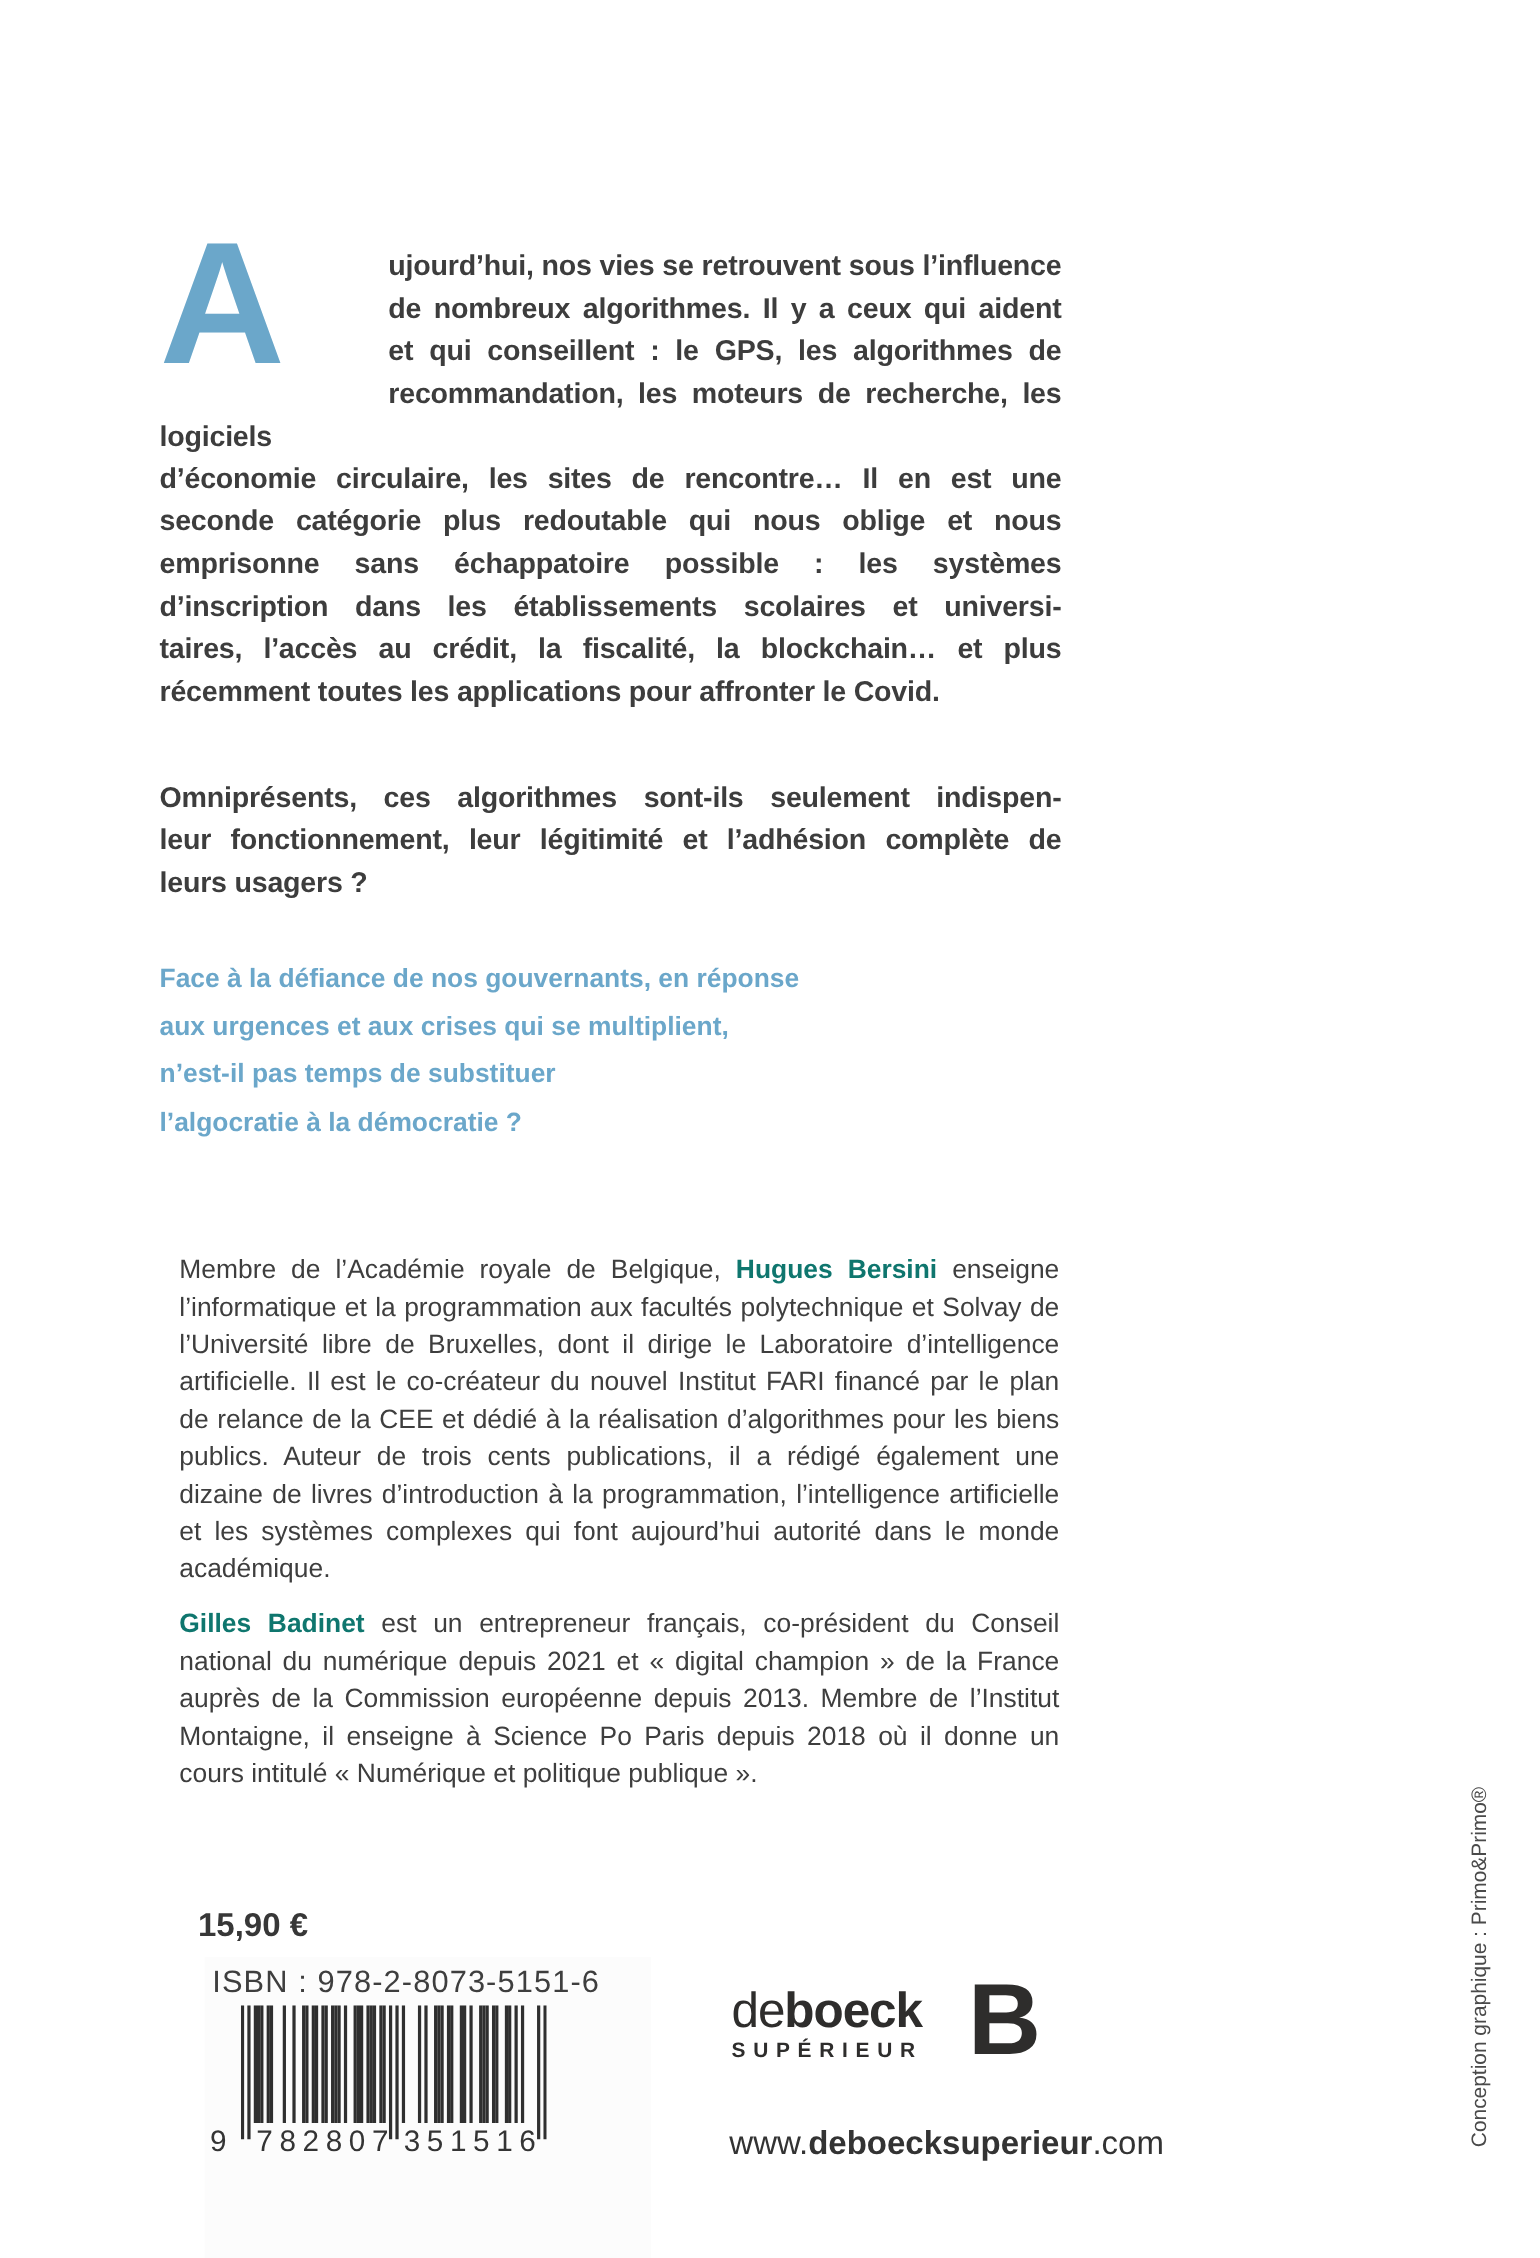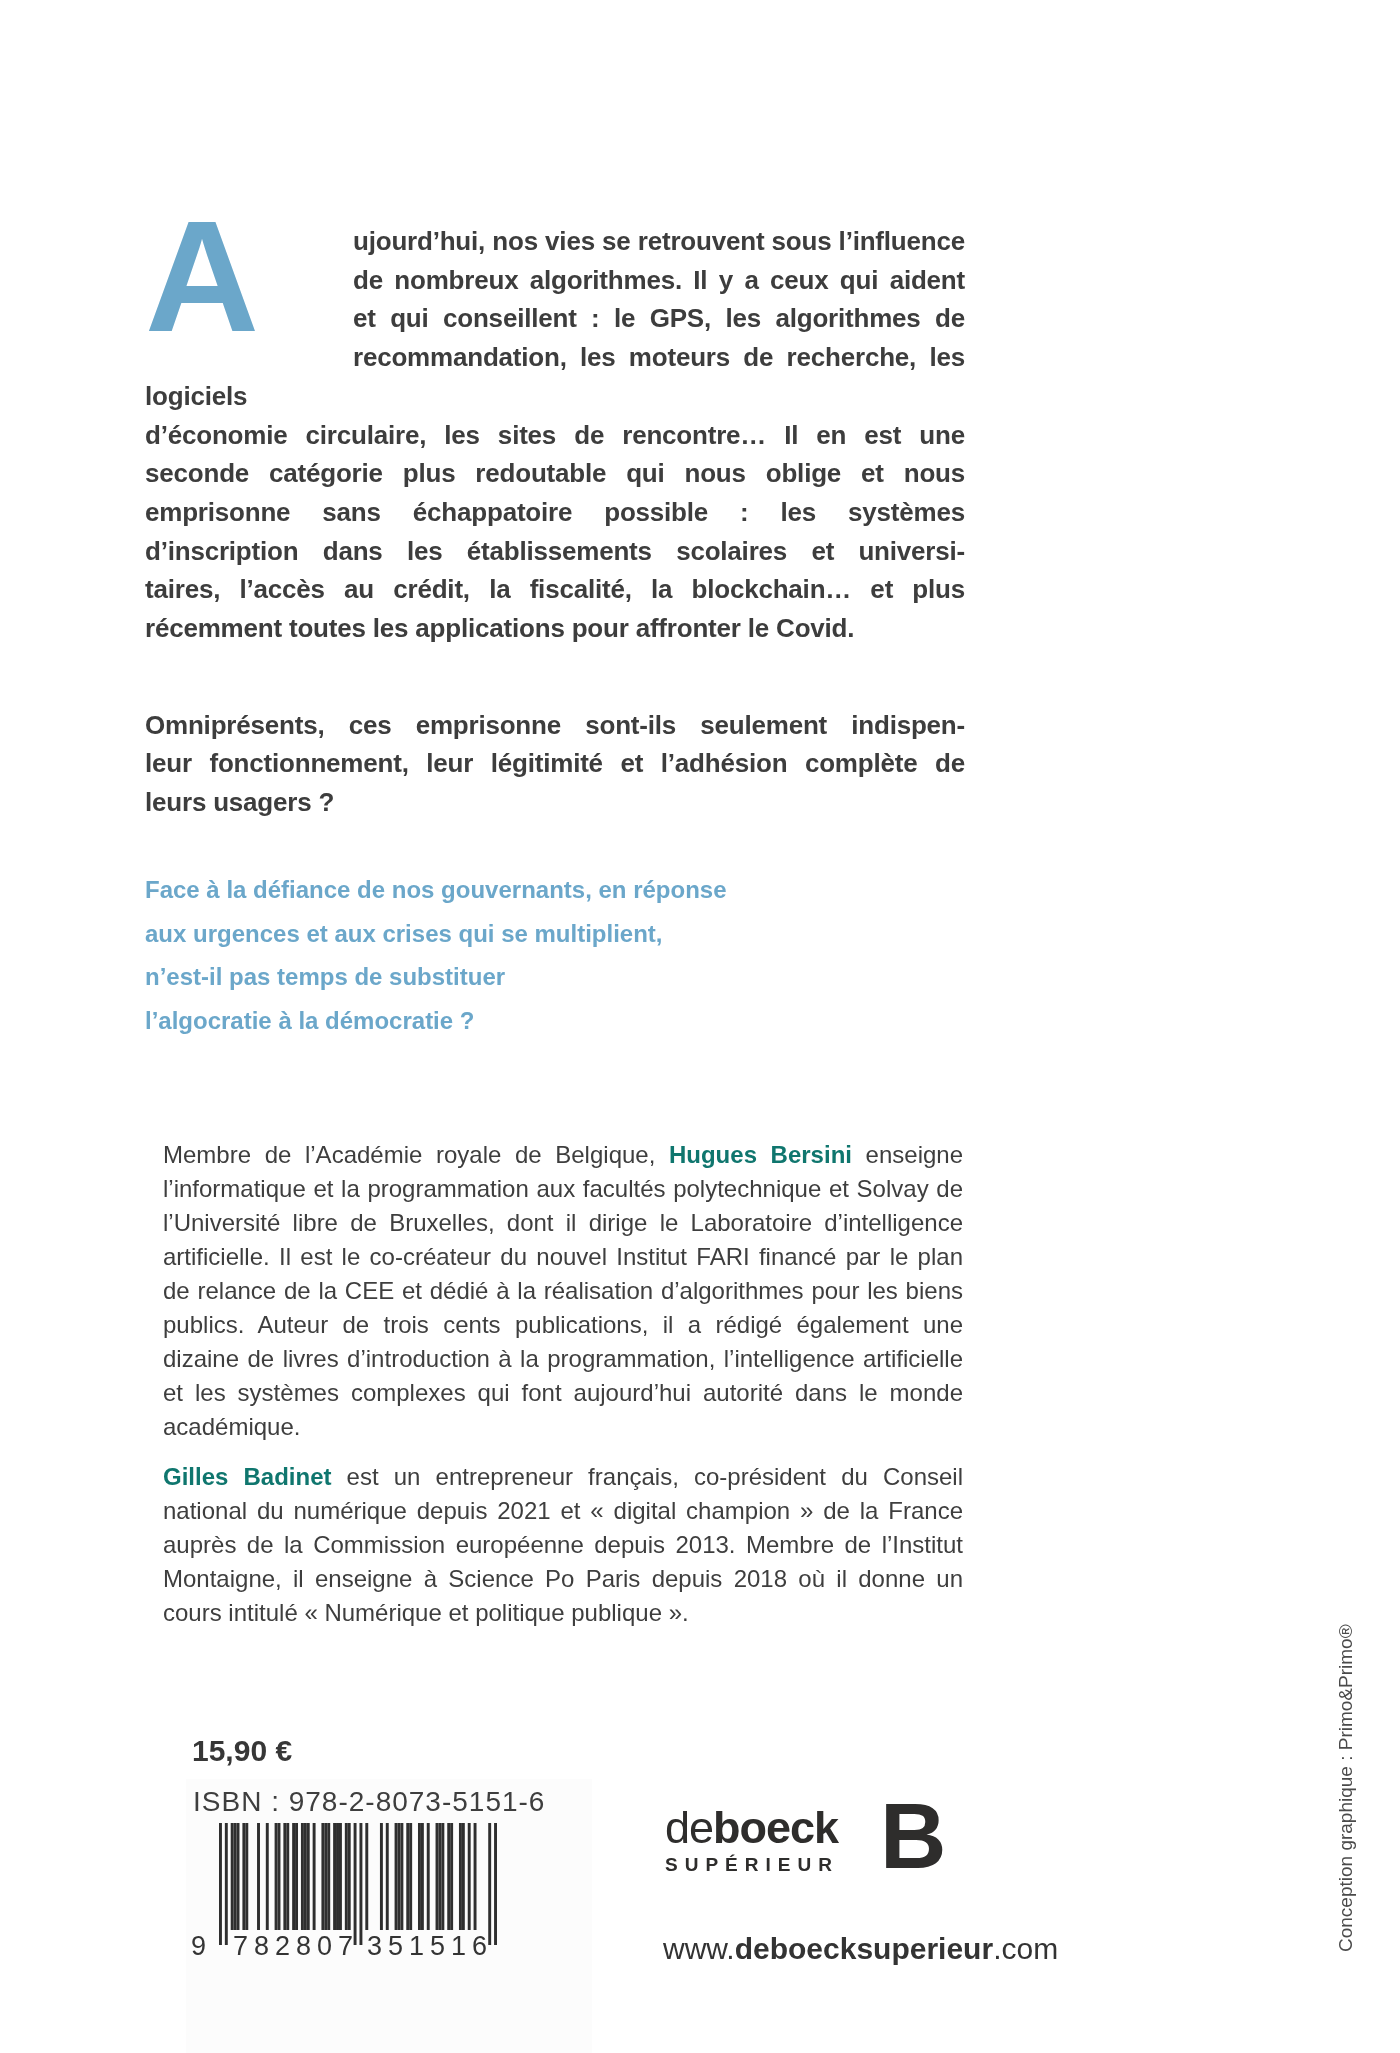--- a/index.html
+++ b/index.html
@@ -34,21 +34,21 @@
   #bios{
     left:163px;top:1138px;width:800px;
     font-size:24px;line-height:34px;font-weight:400;color:#3e3e3e;
     text-align:justify;
   }
   #bio2{margin-top:16px;}
   .seg-name{color:#0f766e;font-weight:700;margin-top:44px;}
 
   
   #isbn-panel{left:186px;top:1779px;width:406px;height:274px;background:#fcfcfc;}
-  #price{left:192px;top:1734px;font-size:30px;font-weight:700;color:#373737;}
+  #price{left:180px;top:1734px;font-size:30px;font-weight:700;color:#373737;}
   #isbn{left:193px;top:1786px;font-size:28px;color:#3e3e3e;letter-spacing:1px;}
   #bc-svg{left:219px;top:1823px;width:278px;height:122px;}
   .bc-num{top:1931px;font-size:27px;color:#343434;}
   #bc-d1{left:191px;}
   #bc-d2{left:233px;letter-spacing:6px;text-align:right;}
   #bc-d3{left:367px;letter-spacing:6px;text-align:center;}
 
   
   #logo-text{left:665px;top:1806px;color:#2e2d2c;}
   #logo-line1{font-size:45px;line-height:44px;letter-spacing:-1px;}
@@ -78,21 +78,21 @@
       <div class="jline">et qui conseillent : le GPS, les algorithmes de</div>
       <div class="jline">recommandation, les moteurs de recherche, les logiciels</div>
       <div class="jline">d’économie circulaire, les sites de rencontre… Il en est une</div>
       <div class="jline">seconde catégorie plus redoutable qui nous oblige et nous</div>
       <div class="jline">emprisonne sans échappatoire possible : les systèmes</div>
       <div class="jline">d’inscription dans les établissements scolaires et universi-</div>
       <div class="jline">taires, l’accès au crédit, la fiscalité, la blockchain… et plus</div>
       <div class="jline last">récemment toutes les applications pour affronter le Covid.</div>
     </div>
   <div id="para2">
-      <div class="jline">Omniprésents, ces emprisonne sont-ils seulement indispen-</div>
+      <div class="jline">Omniprésents, ces algorithmes sont-ils seulement indispen-</div>
       <div class="jline">leur fonctionnement, leur légitimité et l’adhésion complète de</div>
       <div class="jline last">leurs usagers ?</div>
     </div>
 </div>
 
 <div id="quote" class="abs">Face à la défiance de nos gouvernants, en réponse
 aux urgences et aux crises qui se multiplient,
 n’est-il pas temps de substituer
 l’algocratie à la démocratie ?</div>
 

